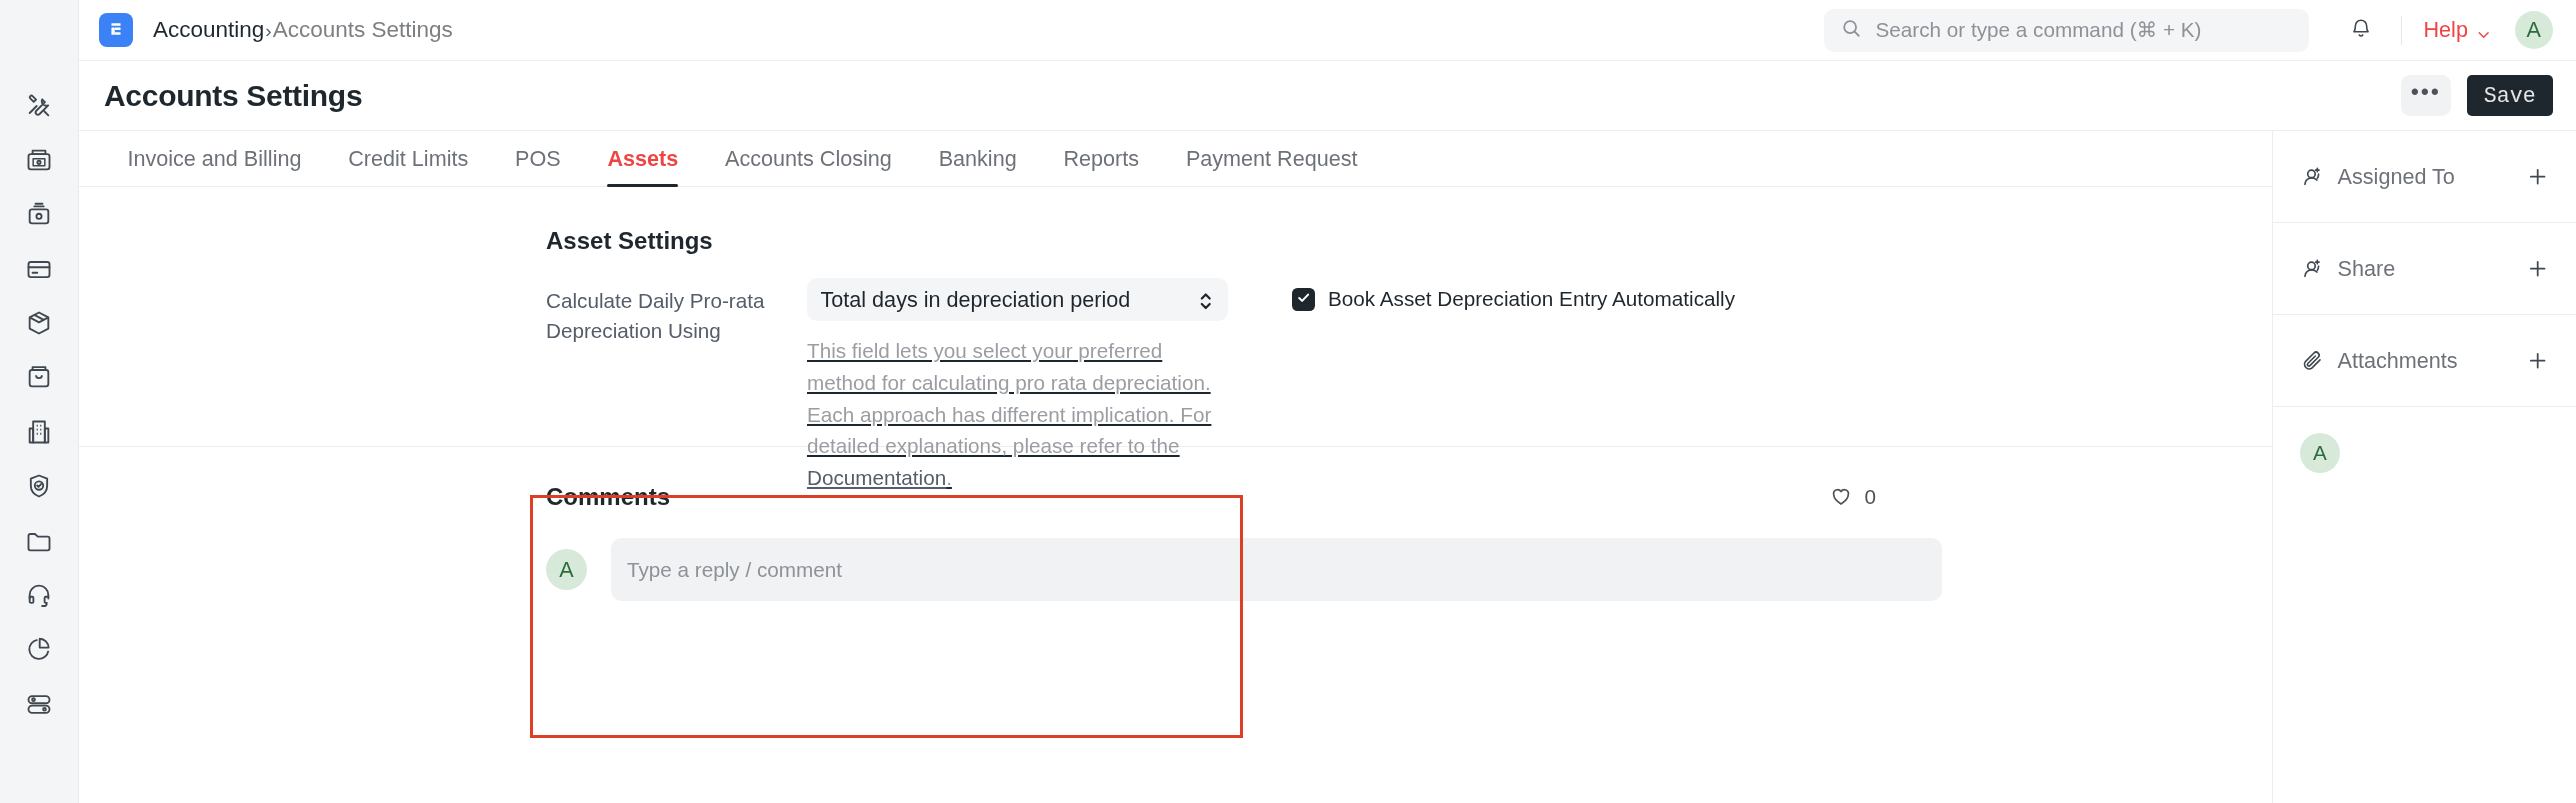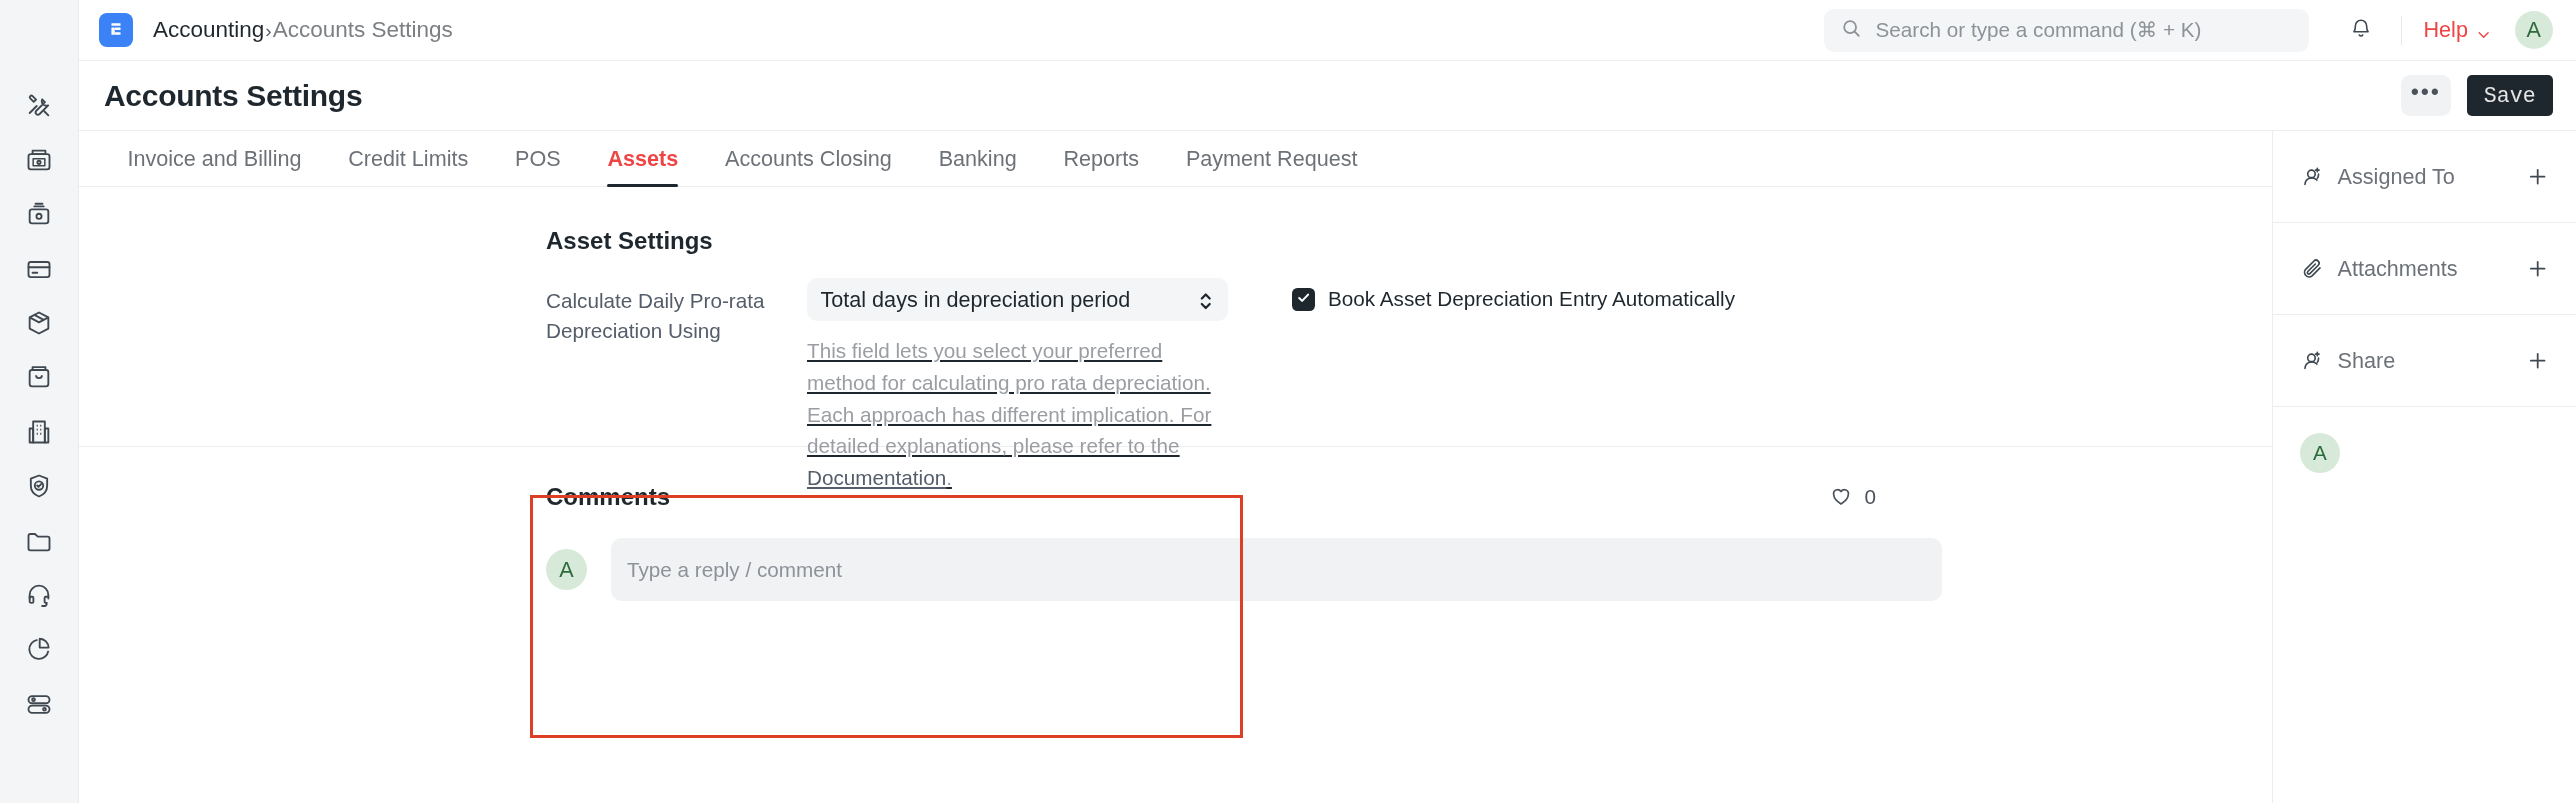--- a/index.html
+++ b/index.html
@@ -535,48 +535,48 @@
           <span class="plus">
             <svg viewBox="0 0 24 24" fill="none" stroke="currentColor" stroke-width="1.8" stroke-linecap="round">
               <path d="M12 5v14M5 12h14"></path>
             </svg>
           </span>
         </div>
 
         <div class="side-row">
           <span class="ic">
             <svg viewBox="0 0 24 24" fill="none" stroke="currentColor" stroke-width="1.6" stroke-linecap="round" stroke-linejoin="round">
+              <circle cx="11" cy="9.5" r="3.6"></circle>
+              <path d="M4.8 19.5a6.6 6.6 0 0 1 11.4-4.1"></path>
+              <path d="M16.6 4.1v3.4M18.3 5.8h-3.4"></path>
+              <path d="M17.8 9.8a7 7 0 0 1-1.2 4"></path>
+            </svg>
+          </span>
+          <span class="lbl">Share</span>
+          <span class="plus">
+            <svg viewBox="0 0 24 24" fill="none" stroke="currentColor" stroke-width="1.8" stroke-linecap="round">
+              <path d="M12 5v14M5 12h14"></path>
+            </svg>
+          </span>
+        </div>
+
+        <div class="side-row">
+          <span class="ic">
+            <svg viewBox="0 0 24 24" fill="none" stroke="currentColor" stroke-width="1.6" stroke-linecap="round" stroke-linejoin="round">
               <path d="M19.2 11.4l-7.6 7.6a4.4 4.4 0 0 1-6.2-6.2l8-8a2.9 2.9 0 0 1 4.1 4.1l-8 8a1.4 1.4 0 0 1-2-2l7.2-7.2"></path>
             </svg>
           </span>
           <span class="lbl">Attachments</span>
           <span class="plus">
             <svg viewBox="0 0 24 24" fill="none" stroke="currentColor" stroke-width="1.8" stroke-linecap="round">
               <path d="M12 5v14M5 12h14"></path>
             </svg>
           </span>
         </div>
 
-        <div class="side-row">
-          <span class="ic">
-            <svg viewBox="0 0 24 24" fill="none" stroke="currentColor" stroke-width="1.6" stroke-linecap="round" stroke-linejoin="round">
-              <circle cx="11" cy="9.5" r="3.6"></circle>
-              <path d="M4.8 19.5a6.6 6.6 0 0 1 11.4-4.1"></path>
-              <path d="M16.6 4.1v3.4M18.3 5.8h-3.4"></path>
-              <path d="M17.8 9.8a7 7 0 0 1-1.2 4"></path>
-            </svg>
-          </span>
-          <span class="lbl">Share</span>
-          <span class="plus">
-            <svg viewBox="0 0 24 24" fill="none" stroke="currentColor" stroke-width="1.8" stroke-linecap="round">
-              <path d="M12 5v14M5 12h14"></path>
-            </svg>
-          </span>
-        </div>
-
         <div class="side-avatars">
           <div class="side-avatar">A</div>
         </div>
       </aside>
 
     </div>
   </div>
 </div>
 
 

